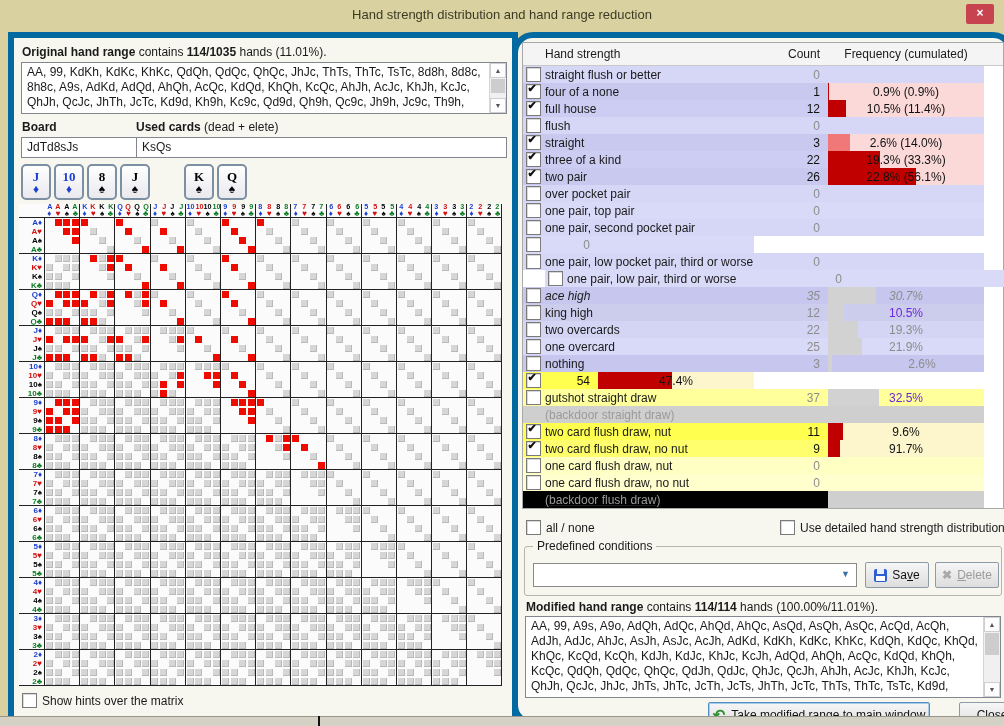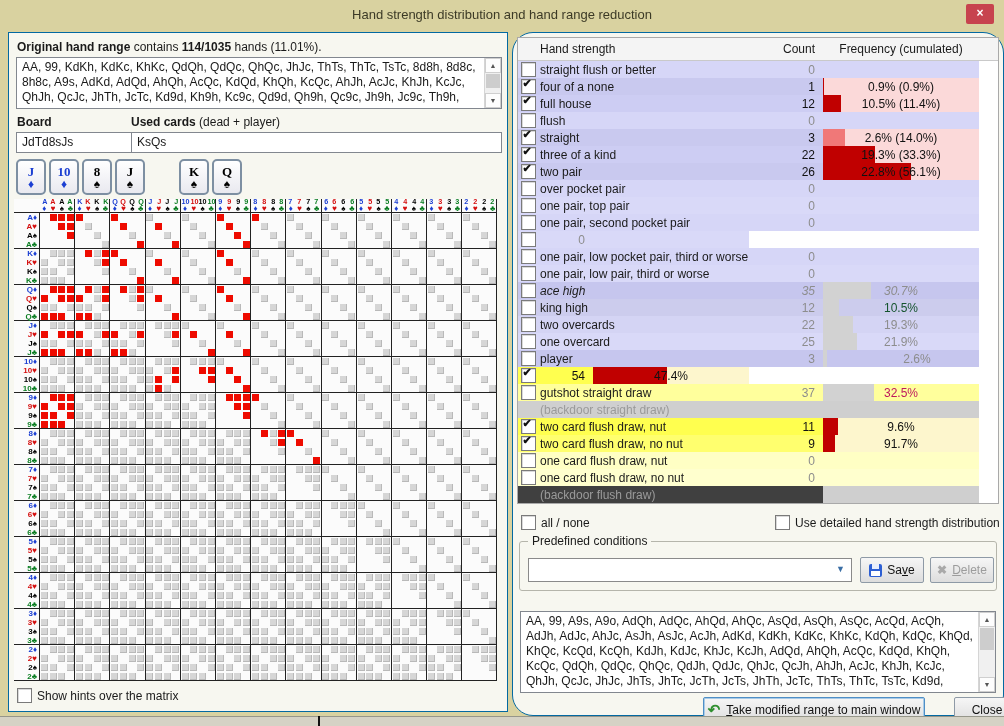--- a/index.html
+++ b/index.html
@@ -5,21 +5,21 @@
   html,body{margin:0;padding:0;}
   body{width:1004px;height:726px;position:relative;font-family:"Liberation Sans",sans-serif;
        background:#d9d2a0;overflow:hidden;font-size:12px;color:#1a1a1a;}
   .abs{position:absolute;}
   
   #titlebar{left:0;top:0;width:1004px;height:30px;}
   #title{width:100%;text-align:center;top:7px;color:#3c3a26;font-size:13px;}
   #closebtn{right:10px;top:4px;width:28px;height:20px;background:#c7434e;border-radius:2px;
             color:#fff;text-align:center;line-height:19px;font-size:12px;font-weight:bold;cursor:pointer;}
   
-  .panel{background:#f7f7f0;border:1px solid #0369a1;}
+  .panel{background:#f7f7f0;border:6px solid #0369a1;}
   #leftpanel{left:8px;top:32px;width:498px;height:678px;}
   #rightpanel{left:512px;top:32px;width:490px;height:682px;border-radius:21px;}
   
   .tbox{background:#fff;border:1px solid #82878f;}
   .cb{width:13px;height:13px;background:#fff;border:1px solid #7a7a7a;box-shadow:inset 1px 1px 0 #d9d9d9;
       position:relative;flex:none;}
   .cb.on:after{content:"✔";position:absolute;left:1px;top:-3px;font-size:11px;color:#111;font-weight:bold;}
   .btn{background:linear-gradient(#f6f6f6,#dddddd);border:1px solid #8e9aa6;border-radius:2px;
        display:flex;align-items:center;justify-content:center;font-size:12px;color:#111;cursor:pointer;}
   u{text-decoration:underline;}
@@ -90,21 +90,21 @@
   <div class="abs tbox" style="left:7px;top:24px;width:484px;height:50px;">
     <div style="position:absolute;left:5px;top:2px;right:20px;bottom:1px;overflow:hidden;line-height:15px;font-size:12px;">AA, 99, KdKh, KdKc, KhKc, QdQh, QdQc, QhQc, JhJc, ThTs, ThTc, TsTc, 8d8h, 8d8c, 8h8c, A9s, AdKd, AdQd, AhQh, AcQc, KdQd, KhQh, KcQc, AhJh, AcJc, KhJh, KcJc, QhJh, QcJc, JhTh, JcTc, Kd9d, Kh9h, Kc9c, Qd9d, Qh9h, Qc9c, Jh9h, Jc9c, Th9h, Ts9s, Tc9c, Ad8d, 9d8d,</div>
     <div class="scroll">
       <div class="sarrow" style="top:0;">▲</div>
       <div class="sthumb" style="top:16px;height:14px;"></div>
       <div class="sarrow" style="bottom:0;">▼</div>
     </div>
   </div>
   <div class="abs lbl-b" style="left:8px;top:82px;">Board</div>
   <div class="abs" style="left:122px;top:82px;">
-    <b>Used cards</b><span> (dead + player)</span>
+    <b>Used cards</b><span> (dead + elete)</span>
   </div>
   <div class="abs tbox" style="left:7px;top:99px;width:110px;height:19px;line-height:19px;padding-left:5px;">JdTd8sJs</div>
   <div class="abs tbox" style="left:122px;top:99px;width:364px;height:19px;line-height:19px;padding-left:5px;">KsQs</div>
   <div class="abs" style="left:7px;top:126px;" id="boardchips"><div class="chip">
         <span class="r" style="color:#1c3fd2">J</span>
         <span class="s" style="color:#1c3fd2">♦</span>
       </div><div class="chip">
         <span class="r" style="color:#1c3fd2">10</span>
         <span class="s" style="color:#1c3fd2">♦</span>
       </div><div class="chip">
@@ -5977,21 +5977,21 @@
         </div>
         <div class="throw" style="background: rgb(214, 214, 247);">
           <div class="c-cb">
             <div class="cb"></div>
           </div>
           <div class="c-lbl">one pair, low pocket pair, third or worse</div>
           <div class="c-cnt" style="color: rgb(141, 141, 141);">0</div>
           <div class="c-frq" style="background: rgb(214, 214, 247);"></div>
           <div class="c-gut"></div>
         </div>
-        <div class="throw" style="background: rgb(217, 217, 248);">
+        <div class="throw" style="background: rgb(217, 217, 248); margin-left: 22px;">
           <div class="c-cb">
             <div class="cb"></div>
           </div>
           <div class="c-lbl">one pair, low pair, third or worse</div>
           <div class="c-cnt" style="color: rgb(141, 141, 141);">0</div>
           <div class="c-frq" style="background: rgb(217, 217, 248);"></div>
           <div class="c-gut"></div>
         </div>
         <div class="throw" style="background: rgb(198, 198, 238); font-style: italic;">
           <div class="c-cb">
@@ -6006,21 +6006,21 @@
           <div class="c-gut"></div>
         </div>
         <div class="throw" style="background: rgb(204, 204, 237);">
           <div class="c-cb">
             <div class="cb"></div>
           </div>
           <div class="c-lbl">king high</div>
           <div class="c-cnt" style="color: rgb(141, 141, 141);">12</div>
           <div class="c-frq" style="background: rgb(204, 204, 237);">
             <div class="bar" style="width: 10.5%; background: rgb(210, 210, 210);"></div>
-            <div class="frqtxt" style="color: #14532d;">10.5%</div>
+            <div class="frqtxt" style="color: #6d28d9;">10.5%</div>
           </div>
           <div class="c-gut"></div>
         </div>
         <div class="throw" style="background: rgb(212, 212, 244);">
           <div class="c-cb">
             <div class="cb"></div>
           </div>
           <div class="c-lbl">two overcards</div>
           <div class="c-cnt" style="color: rgb(141, 141, 141);">22</div>
           <div class="c-frq" style="background: rgb(212, 212, 244);">
@@ -6038,21 +6038,21 @@
           <div class="c-frq" style="background: rgb(217, 217, 248);">
             <div class="bar" style="width: 21.9%; background: rgb(210, 210, 210);"></div>
             <div class="frqtxt" style="color: rgb(141, 141, 141);">21.9%</div>
           </div>
           <div class="c-gut"></div>
         </div>
         <div class="throw" style="background: rgb(198, 198, 238);">
           <div class="c-cb">
             <div class="cb"></div>
           </div>
-          <div class="c-lbl">player</div>
+          <div class="c-lbl">nothing</div>
           <div class="c-cnt" style="color: rgb(141, 141, 141);">3</div>
           <div class="c-frq" style="background: rgb(198, 198, 238);">
             <div class="bar" style="width: 2.6%; background: rgb(210, 210, 210);"></div>
             <div class="frqtxt" style="color: rgb(141, 141, 141); margin-left: 32px;">2.6%</div>
           </div>
           <div class="c-gut"></div>
         </div>
         <div class="throw" style="background: rgb(255, 255, 79);">
           <div class="c-cb">
             <div class="cb on"></div>
@@ -6065,21 +6065,21 @@
           <div class="c-gut"></div>
         </div>
         <div class="throw" style="background: rgb(255, 255, 156);">
           <div class="c-cb">
             <div class="cb"></div>
           </div>
           <div class="c-lbl">gutshot straight draw</div>
           <div class="c-cnt" style="color: rgb(141, 141, 141);">37</div>
           <div class="c-frq" style="background: rgb(255, 255, 156);">
             <div class="bar" style="width: 32.5%; background: rgb(210, 210, 210);"></div>
-            <div class="frqtxt" style="color: #be185d;">32.5%</div>
+            <div class="frqtxt" style="color: #6d28d9;">32.5%</div>
           </div>
           <div class="c-gut"></div>
         </div>
         <div class="throw" style="background: rgb(207, 207, 207);">
           <div class="c-cb"></div>
           <div class="c-lbl" style="color: rgb(154, 154, 154);">(backdoor straight draw)</div>
           <div class="c-cnt" style="color: rgb(141, 141, 141);"></div>
           <div class="c-frq" style="background: rgb(207, 207, 207);"></div>
           <div class="c-gut"></div>
         </div>
@@ -6118,21 +6118,21 @@
         </div>
         <div class="throw" style="background: rgb(255, 255, 206);">
           <div class="c-cb">
             <div class="cb"></div>
           </div>
           <div class="c-lbl">one card flush draw, no nut</div>
           <div class="c-cnt" style="color: rgb(141, 141, 141);">0</div>
           <div class="c-frq" style="background: rgb(255, 255, 206);"></div>
           <div class="c-gut"></div>
         </div>
-        <div class="throw" style="background: #404040;">
+        <div class="throw" style="background: #000000; text-decoration: underline;">
           <div class="c-cb"></div>
           <div class="c-lbl" style="color: rgb(154, 154, 154);">(backdoor flush draw)</div>
           <div class="c-cnt" style="color: rgb(141, 141, 141);"></div>
           <div class="c-frq" style="background: rgb(207, 207, 207);"></div>
           <div class="c-gut"></div>
         </div>
       </div>
   </div>
 
   <div class="abs" style="left:8px;top:482px;display:flex;align-items:center;gap:5px;">
@@ -6152,20 +6152,23 @@
     <div class="btn abs" style="left:340px;top:15px;width:62px;height:24px;">
       <span class="floppy"></span>
       <span><span>Sa</span><u>v</u><span>e</span></span>
     </div>
     <div class="btn abs" style="left:410px;top:15px;width:62px;height:24px;color:#9c9c9c;">
       <span class="xicon">✖</span>
       <span><u>D</u><span>elete</span></span>
     </div>
   </div>
 
+  <div class="abs rangehdr" style="left:8px;top:562px;">
+    <b>Modified hand range</b><span> contains </span><b>114/114</b><span> hands (100.00%/11.01%).</span>
+  </div>
   <div class="abs tbox" style="left:7px;top:578px;width:474px;height:80px;">
     <div style="position:absolute;left:5px;top:2px;right:20px;bottom:1px;overflow:hidden;line-height:15px;font-size:12px;">AA, 99, A9s, A9o, AdQh, AdQc, AhQd, AhQc, AsQd, AsQh, AsQc, AcQd, AcQh, AdJh, AdJc, AhJc, AsJh, AsJc, AcJh, AdKd, KdKh, KdKc, KhKc, KdQh, KdQc, KhQd, KhQc, KcQd, KcQh, KdJh, KdJc, KhJc, KcJh, AdQd, AhQh, AcQc, KdQd, KhQh, KcQc, QdQh, QdQc, QhQc, QdJh, QdJc, QhJc, QcJh, AhJh, AcJc, KhJh, KcJc, QhJh, QcJc, JhJc, JhTs, JhTc, JcTh, JcTs, JhTh, JcTc, ThTs, ThTc, TsTc, Kd9d, Kh9h, Kc9c, Qd9d, Qh9h, Qc9c, Jh9h,</div>
     <div class="scroll">
       <div class="sarrow" style="top:0;">▲</div>
       <div class="sthumb" style="top:16px;height:22px;"></div>
       <div class="sarrow" style="bottom:0;">▼</div>
     </div>
   </div>
 
   <div class="btn abs" id="takebtn" style="left:190px;top:664px;width:220px;height:24px;">

